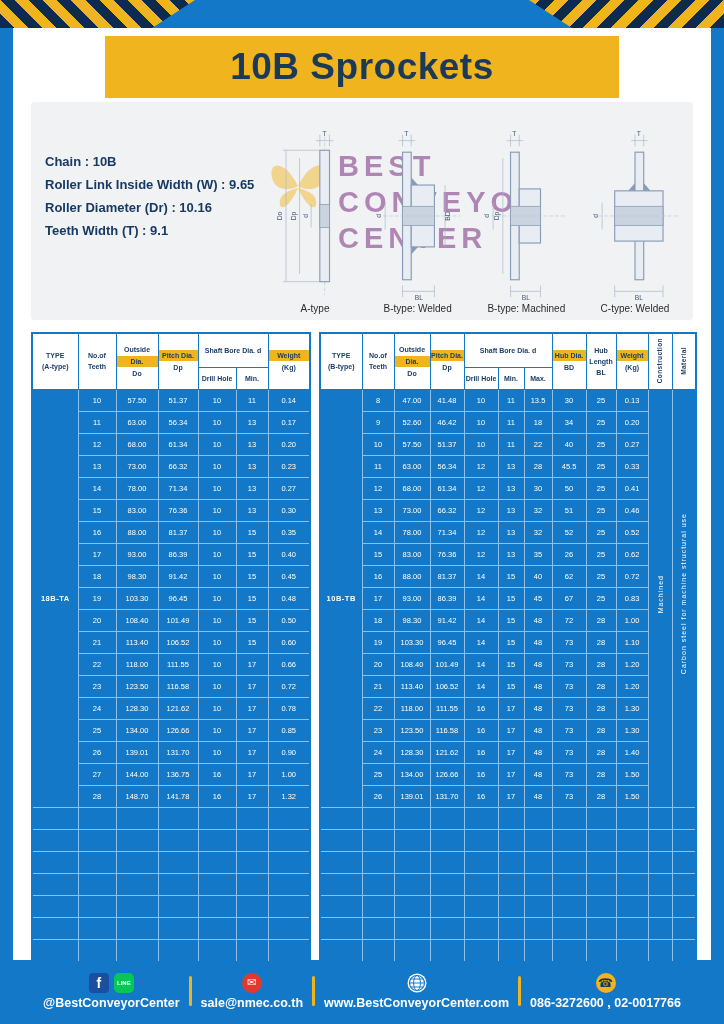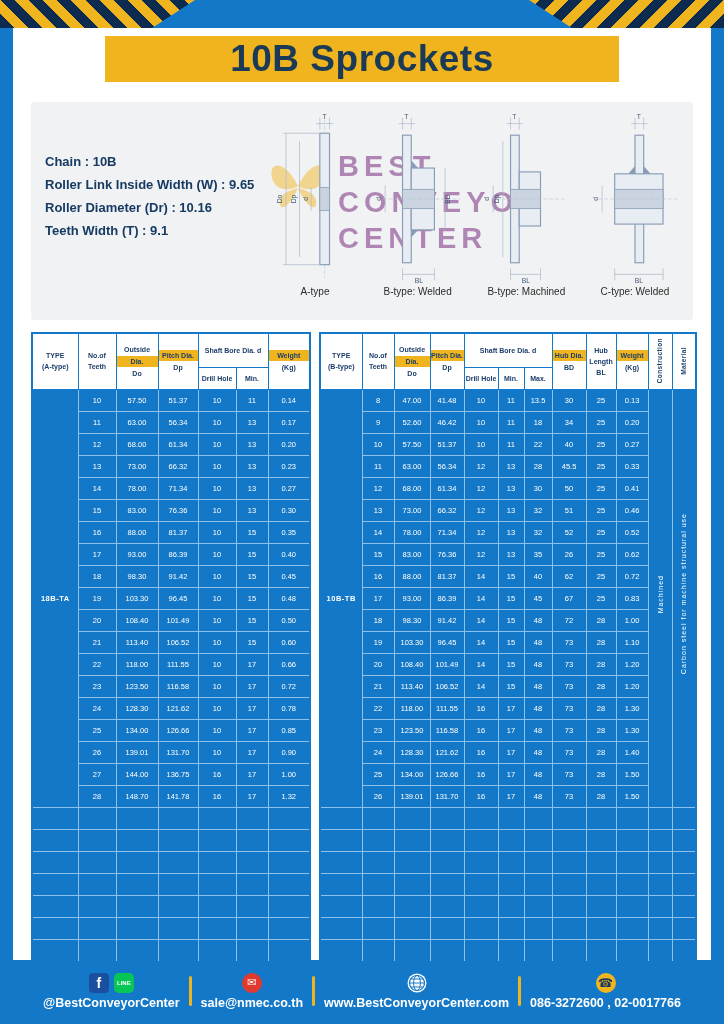--- a/index.html
+++ b/index.html
@@ -12,29 +12,29 @@
   .hazard{position:absolute;top:0;height:28px;width:195px;}
   .hazard.left{left:0;
     background:repeating-linear-gradient(45deg,#0c2b4e 0 10px,#f0b41e 10px 20px);
     clip-path:polygon(0 0,100% 0,78% 100%,0 100%);}
   .hazard.right{right:0;
     background:repeating-linear-gradient(-45deg,#0c2b4e 0 10px,#f0b41e 10px 20px);
     clip-path:polygon(0 0,100% 0,100% 100%,22% 100%);}
   
   .page{position:absolute;left:13px;top:28px;width:698px;height:932px;background:#ffffff;}
   
-  .title-banner{width:514px;height:46px;margin:8px auto 0;background:#f0b41e;
+  .title-banner{width:514px;height:62px;margin:8px auto 0;background:#f0b41e;
     display:flex;align-items:center;justify-content:center;}
   .title-banner h1{margin:0;font-size:37px;font-weight:bold;color:#1b3a57;letter-spacing:.5px;}
   
   .spec-box{position:absolute;top:74px;left:18px;right:18px;height:218px;background:#f0f2f4;border-radius:3px;}
   .spec-lines{position:absolute;left:14px;top:48px;z-index:2;}
   .spec-line{font-size:13px;font-weight:bold;color:#173a63;line-height:23px;white-space:nowrap;}
   .figures{position:absolute;left:238px;right:6px;top:10px;bottom:6px;display:flex;
-    justify-content:space-between;z-index:1;}
+    justify-content:space-between;align-items:flex-end;z-index:1;}
   .figure{display:flex;flex-direction:column;align-items:center;}
   .fig-label{font-size:10px;color:#2b2b2b;margin-top:2px;white-space:nowrap;}
   .part{fill:#e8edf3;stroke:#8a9cb5;stroke-width:1.2;}
   .bore{fill:#c9d4e0;stroke:#8a9cb5;stroke-width:.8;}
   .dim{stroke:#a9b6c6;stroke-width:.7;fill:none;}
   .cl{stroke:#b9c4d2;stroke-width:.6;stroke-dasharray:4 2;}
   .weld{fill:#8a9cb5;}
   .dimtxt{font-size:7px;fill:#445a77;}
   .watermark{position:absolute;left:235px;top:46px;z-index:0;display:flex;gap:8px;align-items:flex-start;opacity:.5;}
   .wm-text{color:#701a75;font-weight:bold;}

